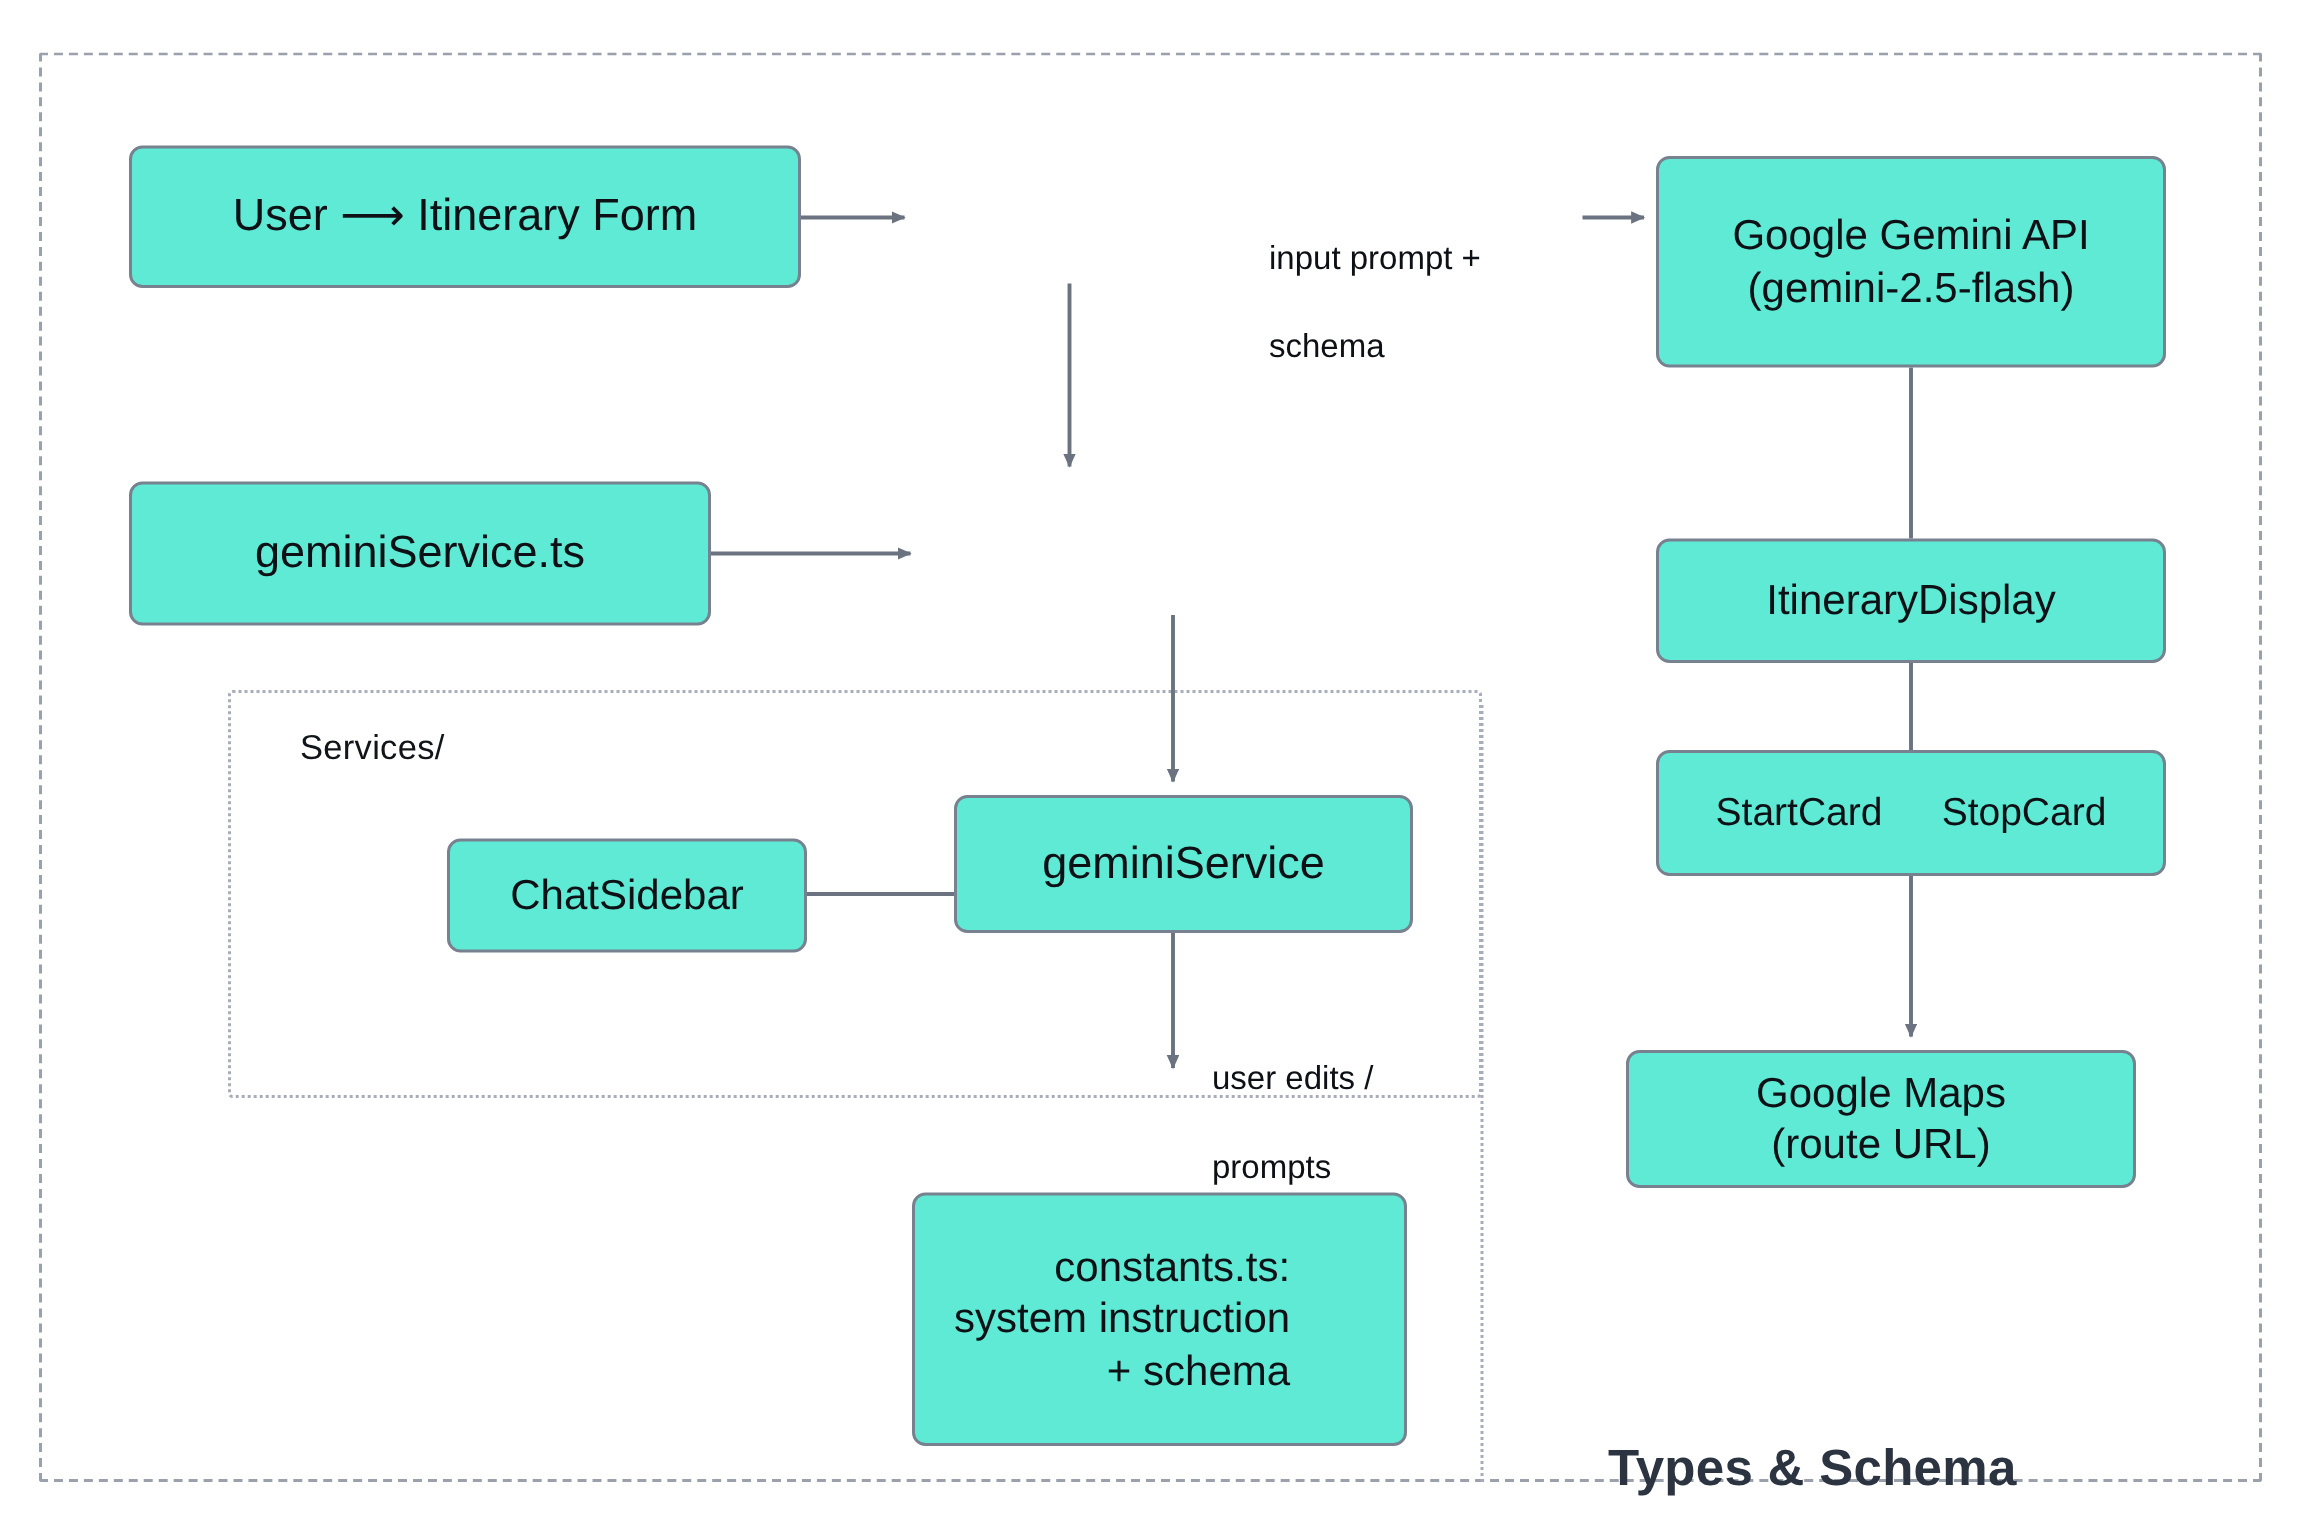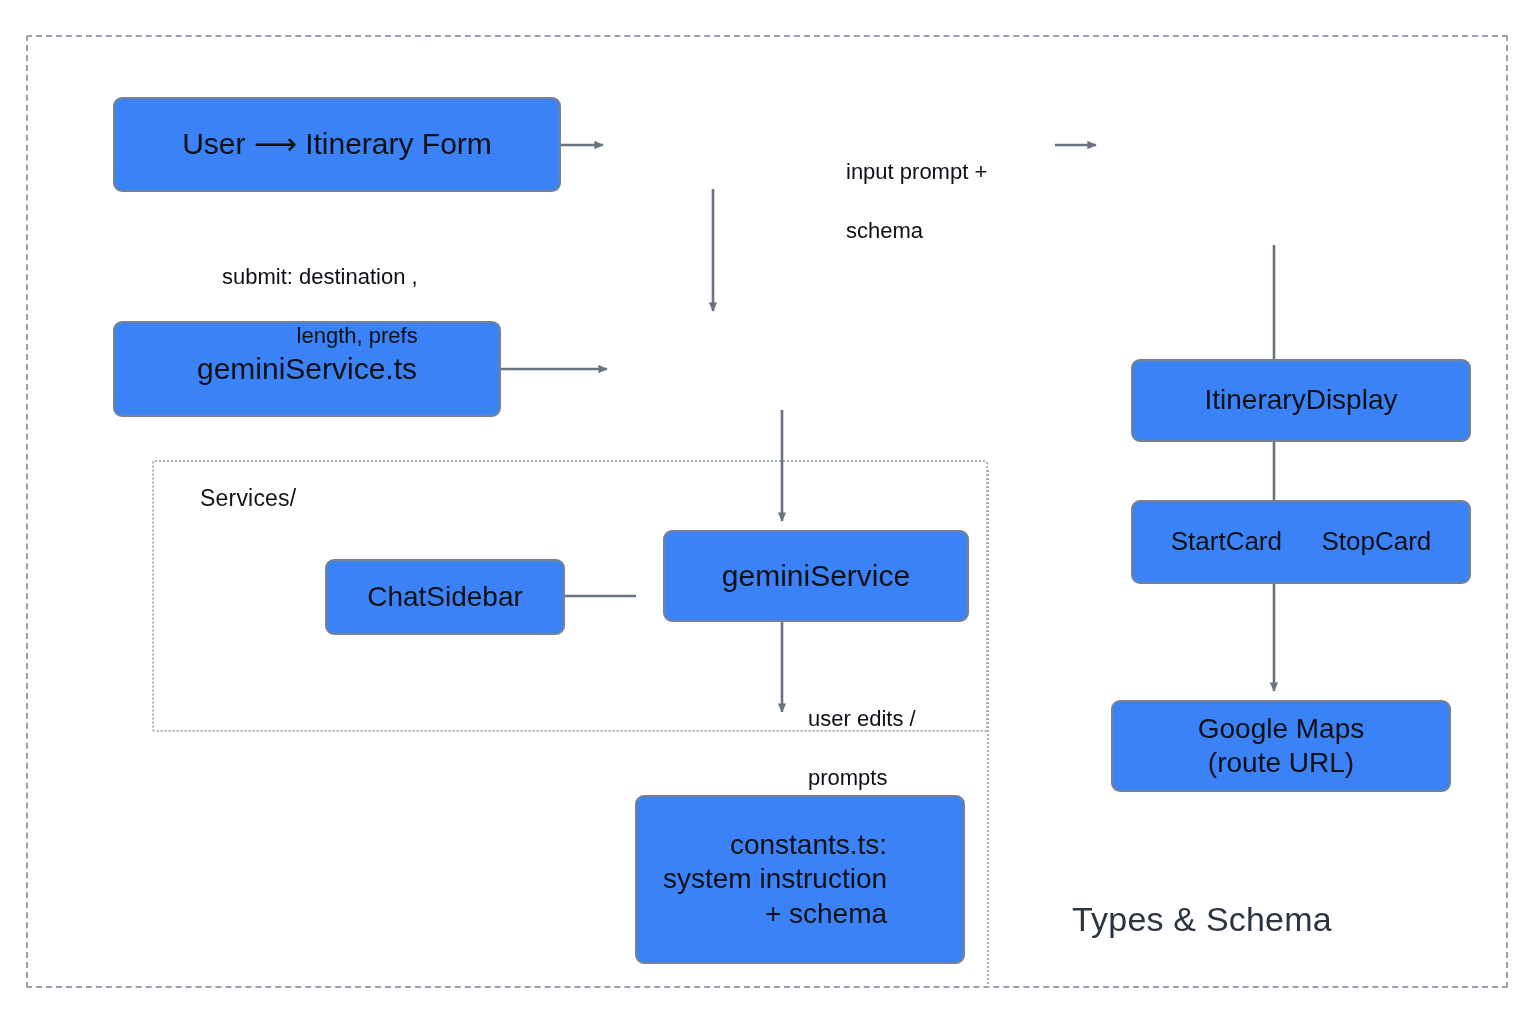--- a/index.html
+++ b/index.html
@@ -51,37 +51,36 @@
 
   
   .zone-caption{
     position:absolute;
     font-size:34px;
     color:#2b3440;
     white-space:nowrap;
     letter-spacing:.2px;
   }
   .zone-left{ left:84px; top:928px; }
-  .zone-right{ left:1072px; top:900px; }
+  .zone-right{ left:1072px; top:960px;font-weight:bold; }
 
   
   .node{
     position:absolute;
     box-sizing:border-box;
-    background:#3b82f6;
+    background:#5eead4;
     border:2px solid #77818f;
     border-radius:9px;
     display:flex;
     align-items:center;
     justify-content:center;
     text-align:center;
     color:#0d1116;
     line-height:1.22;
     z-index:4;
-    margin-left:27px;
   }
   .node .ntext{ padding:2px 10px; }
   .fs-30{ font-size:30px; }
   .fs-28{ font-size:28px; }
   .fs-26{ font-size:26px; }
 
   
   #n-user-form   { left:86px;  top:97px;  width:448px; height:95px; }
   #n-app-tsx     { left:612px; top:100px; width:204px; height:89px; }
   #n-gemini-api  { left:1104px;top:104px; width:340px; height:141px; }
@@ -163,20 +162,26 @@
 
       <path d="M1274,584 L1274,691" marker-end="url(#ah)"></path>
     </g>
   </svg>
 
   <div class="node fs-30" id="n-user-form">
     <span class="ntext">User ⟶ Itinerary Form</span>
   </div>
 
 
+  <div class="node fs-28" id="n-gemini-api">
+    <span class="ntext">
+      <span>Google Gemini API</span><br>
+      <span>(gemini-2.5-flash)</span>
+    </span>
+  </div>
 
   <div class="node fs-30" id="n-gemini-svc-ts">
     <span class="ntext">geminiService.ts</span>
   </div>
 
 
   <div class="node fs-28" id="n-itin-display">
     <span class="ntext">ItineraryDisplay</span>
   </div>
 
@@ -202,24 +207,20 @@
 
 
   <div class="node fs-28" id="n-constants">
     <span class="ntext">
       <span>constants.ts:</span><br>
       <span>system instruction</span><br>
       <span>+ schema</span>
     </span>
   </div>
 
-  <div class="edge-label" id="lbl-submit">
-    <div>submit: destination ,</div>
-    <div style="text-align:right;">length, prefs</div>
-  </div>
 
   <div class="edge-label" id="lbl-user-edits">
     <div>user edits /</div>
     <div>prompts</div>
   </div>
 
   <div class="edge-label" id="lbl-input-prompt">
     <div>input prompt +</div>
     <div>schema</div>
   </div>

